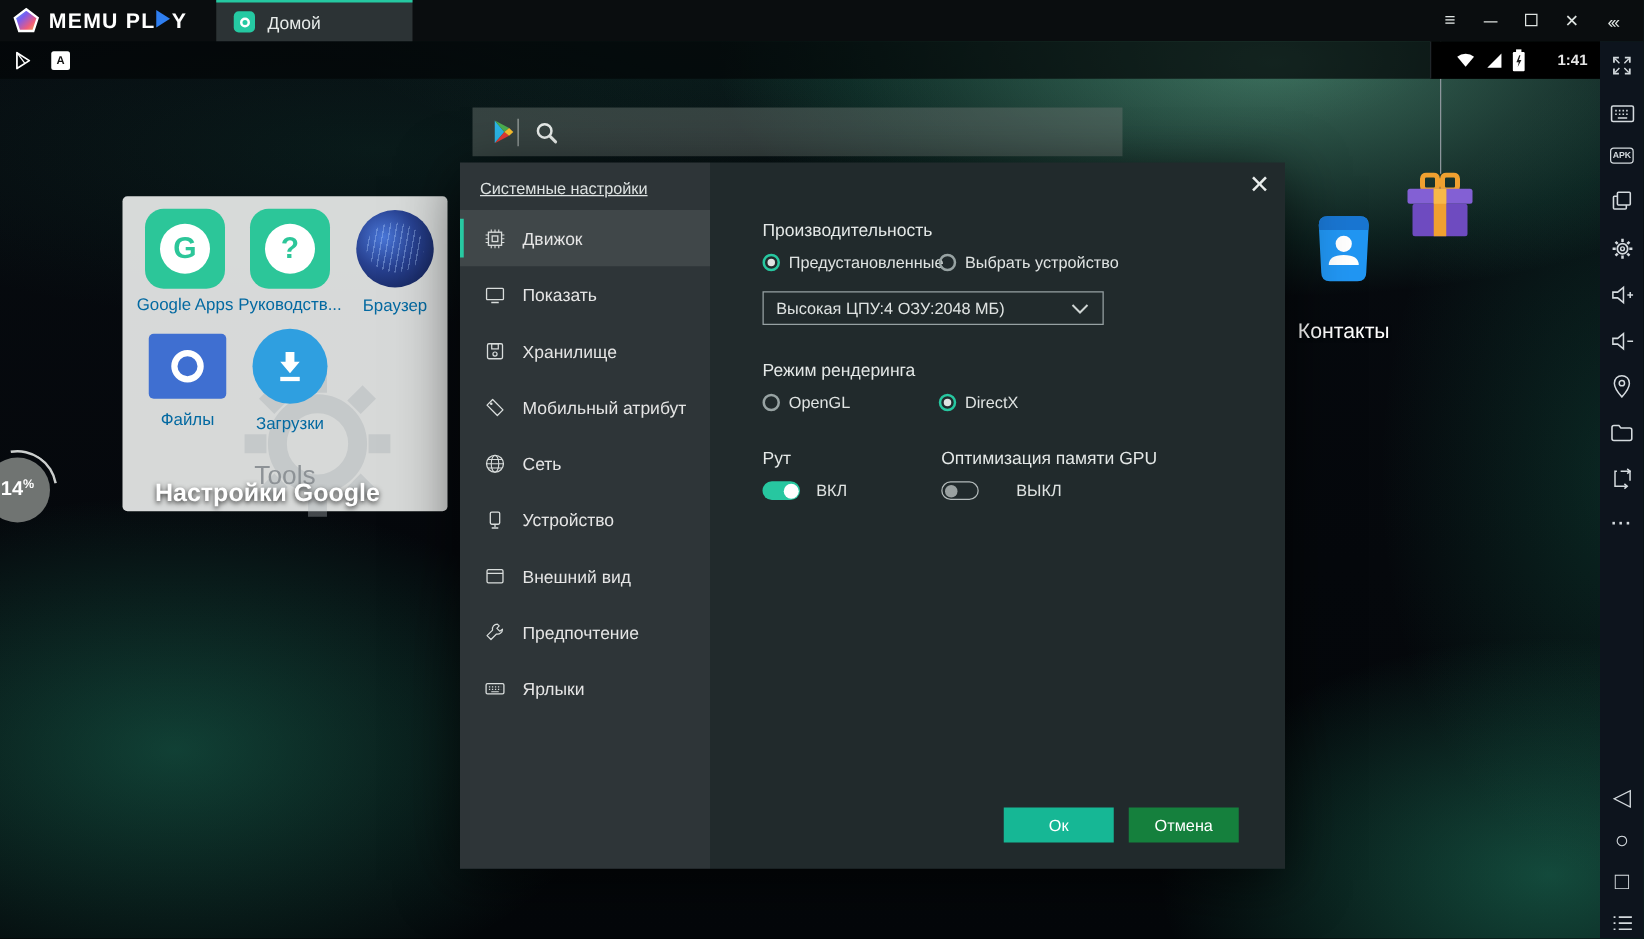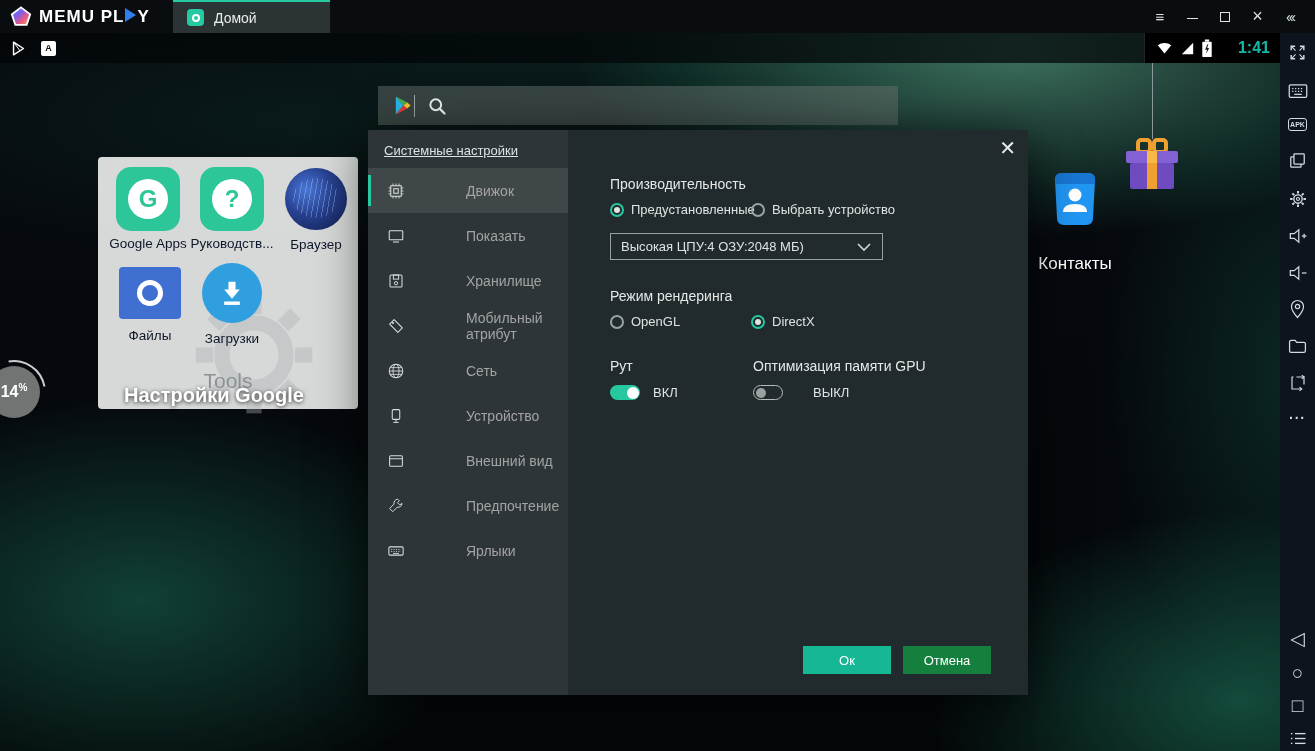--- a/index.html
+++ b/index.html
@@ -28,21 +28,21 @@
   .win-controls { position:absolute; right:4px; top:0; width:172px; height:33px; display:flex; align-items:center; justify-content:space-between; padding:0 10px; color:#dfe4e2; }
   .wc { font-size:15px; cursor:default; width:22px; text-align:center; }
   .wc-max i { display:inline-block; width:10px; height:10px; border:1.5px solid #dfe4e2; }
   .wc-min i { display:inline-block; width:11px; height:0; border-top:1.5px solid #dfe4e2; vertical-align:middle; }
   .wc-collapse { letter-spacing:-2px; font-size:14px; }
 
   
   .statusbar { position:absolute; left:0; top:33px; width:1280px; height:30px; background:rgba(3,5,7,0.72); z-index:40; }
   .sb-left { position:absolute; left:10px; top:0; height:30px; display:flex; align-items:center; gap:14px; }
   .sb-right { position:absolute; right:0; top:0; height:30px; width:136px; background:#000; border-left:1px solid #20262a; display:flex; align-items:center; justify-content:flex-end; gap:5px; padding-right:10px; }
-  .sb-time { color:#14b8a6; font-size:16px; font-weight:bold; margin-left:20px; }
+  .sb-time { color:#e5e5e5; font-size:12px; font-weight:bold; margin-left:20px; }
   .abox { width:15px; height:15px; background:#fff; border-radius:2px; color:#111; font-size:9px; font-weight:bold; display:flex; align-items:center; justify-content:center; }
 
   
   .toolbar { position:absolute; left:1280px; top:33px; width:35px; height:718px; background:#0d141d; z-index:45; }
   .tbi { position:absolute; left:5px; width:25px; height:25px; display:flex; align-items:center; justify-content:center; color:#d4dade; }
   .tbi svg { display:block; }
   .apk-box { border:1.5px solid #d4dade; border-radius:3px; font-size:7px; font-weight:bold; padding:2px 1px; letter-spacing:0; }
   .glyph20 { font-size:19px; line-height:1; }
   .dots3 { font-size:14px; font-weight:bold; letter-spacing:1px; }
 
@@ -50,21 +50,21 @@
   .search { position:absolute; left:378px; top:86px; width:520px; height:39px; background:rgba(104,114,110,0.48); display:flex; align-items:center; z-index:20; }
   .search-ph { color:#d3d8d5; font-size:17px; margin-left:14px; flex:1; }
   .search-sep { width:1px; height:22px; background:#c9cfcc; opacity:0.7; }
   .search-mag { width:44px; display:flex; align-items:center; justify-content:center; }
   .splay { margin-left:13px; }
 
   
   .folder { position:absolute; left:98px; top:157px; width:260px; height:252px; background:rgba(231,233,232,0.93); border-radius:4px; z-index:20; }
   .fcell { position:absolute; width:84px; text-align:center; }
   .fcell .ficon { margin:0 auto; }
-  .flab { margin-top:5px; font-size:13.5px; color:#0f172a; white-space:nowrap; overflow:hidden; text-overflow:ellipsis; }
+  .flab { margin-top:5px; font-size:13.5px; color:#0369a1; white-space:nowrap; overflow:hidden; text-overflow:ellipsis; }
   .gapp { width:64px; height:64px; border-radius:15px; background:#2cc699; display:flex; align-items:center; justify-content:center; }
   .gapp i { width:40px; height:40px; background:#fff; border-radius:50%; display:flex; align-items:center; justify-content:center; font-style:normal; font-weight:bold; font-size:24px; color:#2cc699; }
   .globe { width:62px; height:62px; border-radius:50%;
     background: radial-gradient(circle at 35% 35%, #4a77d8 0%, #27408f 45%, #101c4a 100%); position:relative; overflow:hidden; }
   .globe::after { content:''; position:absolute; left:8px; top:10px; width:46px; height:40px;
     background: repeating-linear-gradient(100deg, transparent 0 4px, rgba(180,210,255,0.35) 4px 5px); border-radius:50%; }
   .files { width:62px; height:52px; margin-top:6px; background:#3f6fd1; border-radius:4px; display:flex; align-items:center; justify-content:center; }
   .files i { width:26px; height:26px; border:5px solid #fff; border-radius:50%; }
   .dl { width:60px; height:60px; border-radius:50%; background:#2f9fe0; display:flex; align-items:center; justify-content:center; }
   .gear-mark { position:absolute; left:86px; top:128px; opacity:0.38; }
@@ -83,21 +83,21 @@
     border-color:rgba(225,228,226,0.9) transparent transparent transparent; transform:rotate(35deg); }
   .badge-pct { font-size:10px; vertical-align:super; }
 
   
   .dialog { position:absolute; left:368px; top:130px; width:660px; height:565px; display:flex; z-index:35; box-shadow:0 10px 45px rgba(0,0,0,0.65); }
   .dlg-side { width:200px; height:565px; background:#2e3538; flex:none; }
   .dlg-side-title { padding:13px 0 10px 16px; color:#dde2e1; font-size:13px;text-decoration:underline; }
   .nav-item { position:relative; height:45px; display:flex; align-items:center; gap:13px; padding-left:19px; cursor:default; }
   .nav-item.active { background:#404749; }
   .nav-item.active .accent-bar { position:absolute; left:0; top:7px; bottom:7px; width:3px; background:#27c9a2; }
-  .nav-label { color:#a3a3a3; font-size:14px;margin-left:48px; }
+  .nav-label { color:#e5e5e5; font-size:14px; }
   .sicon { width:18px; height:18px; flex:none; }
   .dlg-main { position:relative; width:460px; height:565px; background:#212a2c; }
   .dlg-close { position:absolute; right:12px; top:8px; color:#e9edec; font-size:20px; line-height:1; cursor:default; }
   .sec-title { position:absolute; color:#e4e8e7; font-size:14px; }
   .radio-row { position:absolute; display:flex; align-items:center; gap:7px; }
   .radio { width:14px; height:14px; border-radius:50%; border:2px solid #98a3a3; flex:none; position:relative; }
   .radio.sel { border-color:#27c7a0; }
   .radio.sel::after { content:''; position:absolute; inset:2px; background:#dfe3e2; border-radius:50%; }
   .flabel { color:#dfe3e2; font-size:13px; }
   .dropdown { position:absolute; left:42px; top:103px; width:273px; height:27px; border:1px solid #97a1a3; display:flex; align-items:center; color:#dfe3e2; font-size:13px; padding:0 10px; justify-content:space-between; }

